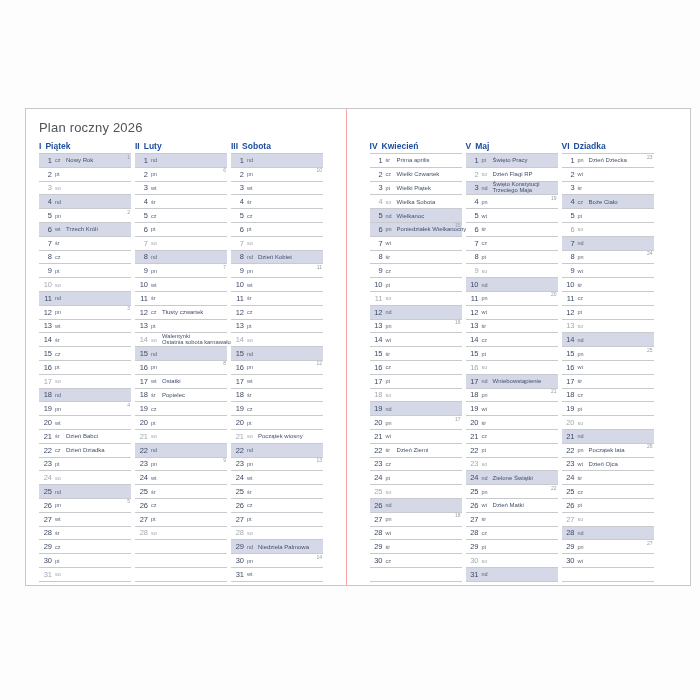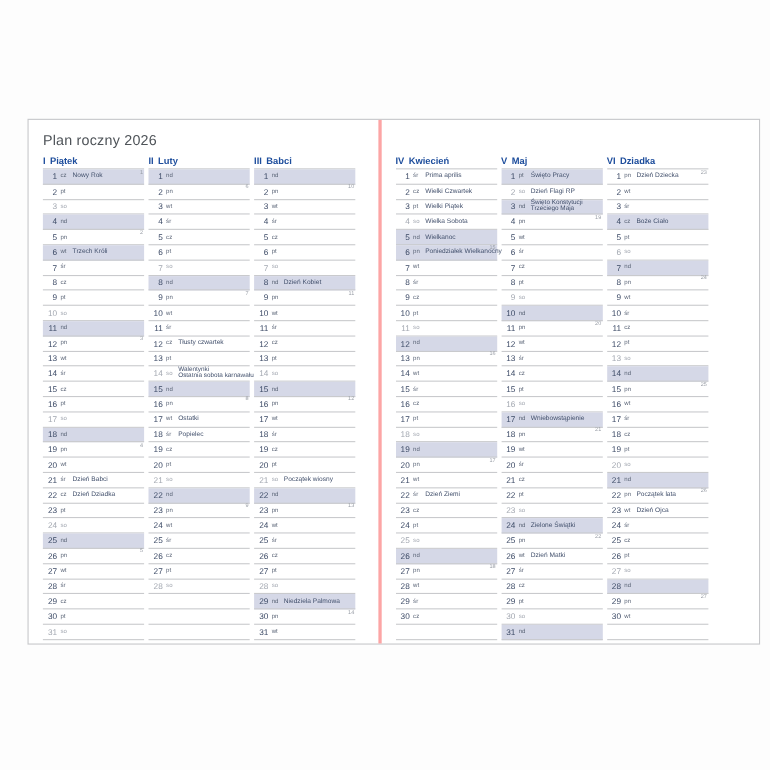--- a/index.html
+++ b/index.html
@@ -18,29 +18,29 @@
     width:700px;height:700px;position:relative;overflow:hidden;
     background:#fdfdfd;
     font-family:"Liberation Sans", sans-serif;
   }
   .sheet{
     position:absolute;left:25px;top:108px;width:666px;height:478px;
     background:#ffffff;border:1px solid var(--pageborder);
     box-sizing:border-box;display:flex;
   }
   .page{position:relative;height:100%;box-sizing:border-box;}
-  .page-left{width:322px;border-right:3px solid #fca5a5;}
+  .page-left{width:322px;border-right:1px solid #fca5a5;}
   .page-right{width:342px;margin-left:3px;}
   .title{
     position:absolute;top:11px;left:13px;
     font-size:13px;color:var(--title-ink);letter-spacing:.2px;
   }
   .months{position:absolute;top:32px;display:flex;gap:4px;}
   .page-left .months{left:13px;}
-  .page-right .months{left:10px;}
+  .page-right .months{left:20px;}
   .month{width:92px;}
   .month-header{
     height:12px;display:flex;gap:4px;align-items:flex-start;
     font-size:8.5px;font-weight:bold;color:var(--header-blue);
     white-space:nowrap;
   }
   .grid{border-top:1px solid var(--rowline);}
   .day-row{
     position:relative;height:13.8px;box-sizing:border-box;
     border-bottom:1px solid var(--rowline);
@@ -341,21 +341,21 @@
               <span class="dow">so</span>
             </div>
             <div class="day-row empty"></div>
             <div class="day-row empty"></div>
             <div class="day-row empty"></div>
           </div>
       </div>
       <div class="month">
         <div class="month-header">
           <span>III</span>
-          <span>Babci</span>
+          <span>Sobota</span>
         </div>
         <div class="grid">
             <div class="day-row hl">
               <span class="dnum">1</span>
               <span class="dow">nd</span>
             </div>
             <div class="day-row">
               <span class="dnum">2</span>
               <span class="dow">pn</span>
               <span class="week">10</span>

